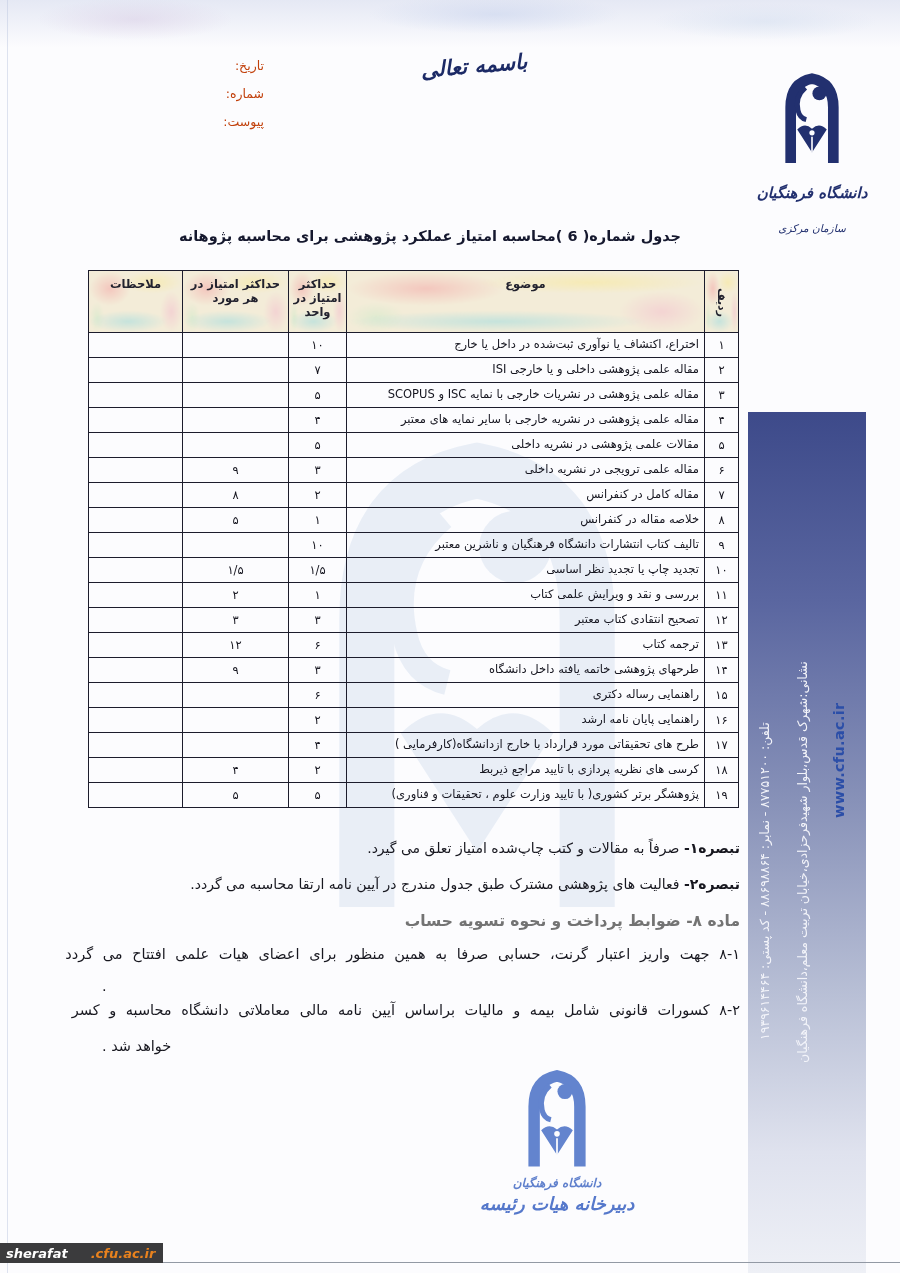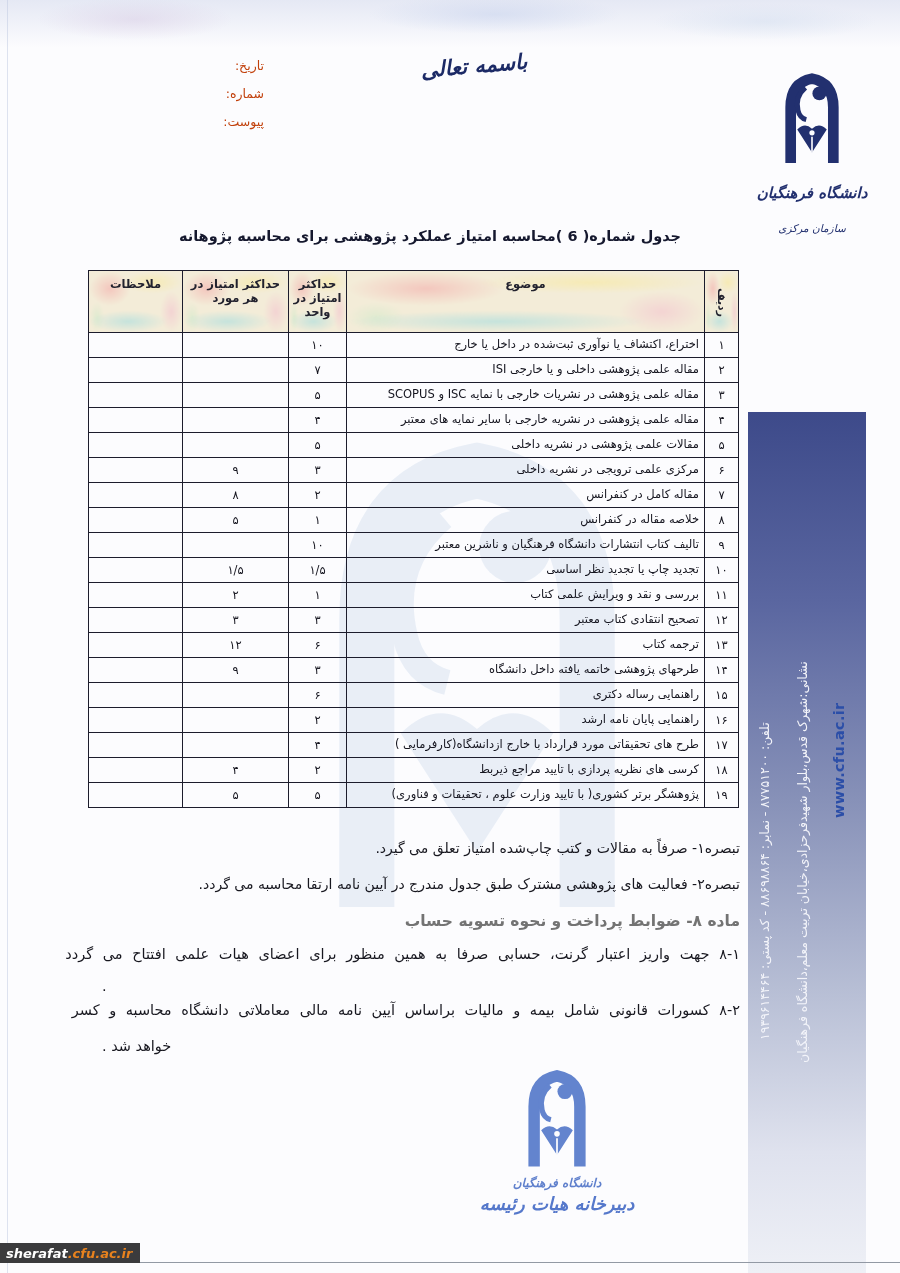--- a/index.html
+++ b/index.html
@@ -61,21 +61,21 @@
   .rot { display:inline-block; transform:rotate(90deg); font-size:11px; letter-spacing:1px; }
   table.score tbody tr { height:25px; }
   table.score td { padding:0 5px; font-size:11.5px; color:#15151f; background:transparent; }
   td.c-no { text-align:center; font-size:12px; padding:0; }
   td.c-subject { text-align:right; line-height:11.5px; }
   td.c-unit, td.c-case { text-align:center; font-size:12px; }
 
   
   .note { position:absolute; width:642px; left:98px; direction:rtl; text-align:right;
           font-size:14px; color:#17171f; }
-  .note .lbl { font-weight:normal; }
+  .note .lbl { font-weight:bold; }
   .art-heading { position:absolute; left:98px; width:642px; direction:rtl; text-align:right;
                  font-size:15.5px; font-weight:bold; color:#737373; }
   .art-para { position:absolute; left:98px; width:642px; direction:rtl; text-align:right;
               font-size:14.5px; color:#17171f; word-spacing:5px; white-space:nowrap; }
   .orphan { position:absolute; left:102px; direction:rtl; font-size:14.5px; color:#17171f; }
 
   
   .stamp { position:absolute; left:457px; top:1066px; width:200px; text-align:center;
            color:#4e74c8; opacity:.88; }
   .stamp svg { width:88px; height:104px; }
@@ -87,21 +87,21 @@
           background:linear-gradient(180deg,#3d4a8a 0%,#5a66a0 22%,#8791b8 45%,#b9c0d6 68%,#dfe2ee 86%,#eef0f6 100%); }
   .vtext { position:absolute; transform-origin:0 0; transform:rotate(-90deg);
            white-space:nowrap; direction:rtl; color:#f3f4fa; font-size:12.5px; letter-spacing:.3px; }
   .vtext.addr  { left:795px; top:1063px; }
   .vtext.phone { left:757px; top:1040px; }
   .vtext.site  { left:831px; top:818px; direction:ltr; color:#2b4ea8; font-weight:bold; font-size:14.5px; }
 
   
   .badge { position:absolute; left:0; top:1243px; height:20px; padding:0 8px 0 6px;
            background:#3b3b3d; display:flex; align-items:center;
-           font-style:italic; font-weight:bold; font-size:13px; }
+           font-style:italic; font-weight:bold; font-size:13px;gap:23px; }
   .badge .b1 { color:#ffffff; }
   .badge .b2 { color:#e8821e; }
 </style>
 </head>
 <body>
 
 <div class="page">
 
   <div class="top-tint"></div>
   <div class="left-scan-line"></div>
@@ -194,21 +194,21 @@
     </tr>
         <tr>
       <td class="c-no">۵</td>
       <td class="c-subject">مقالات علمی پژوهشی در نشریه داخلی</td>
       <td class="c-unit">۵</td>
       <td class="c-case"></td>
       <td class="c-remarks"></td>
     </tr>
         <tr>
       <td class="c-no">۶</td>
-      <td class="c-subject">مرکزی علمی ترویجی در نشریه داخلی</td>
+      <td class="c-subject">مقاله علمی ترویجی در نشریه داخلی</td>
       <td class="c-unit">۳</td>
       <td class="c-case">۹</td>
       <td class="c-remarks"></td>
     </tr>
         <tr>
       <td class="c-no">۷</td>
       <td class="c-subject">مقاله کامل در کنفرانس</td>
       <td class="c-unit">۲</td>
       <td class="c-case">۸</td>
       <td class="c-remarks"></td>

